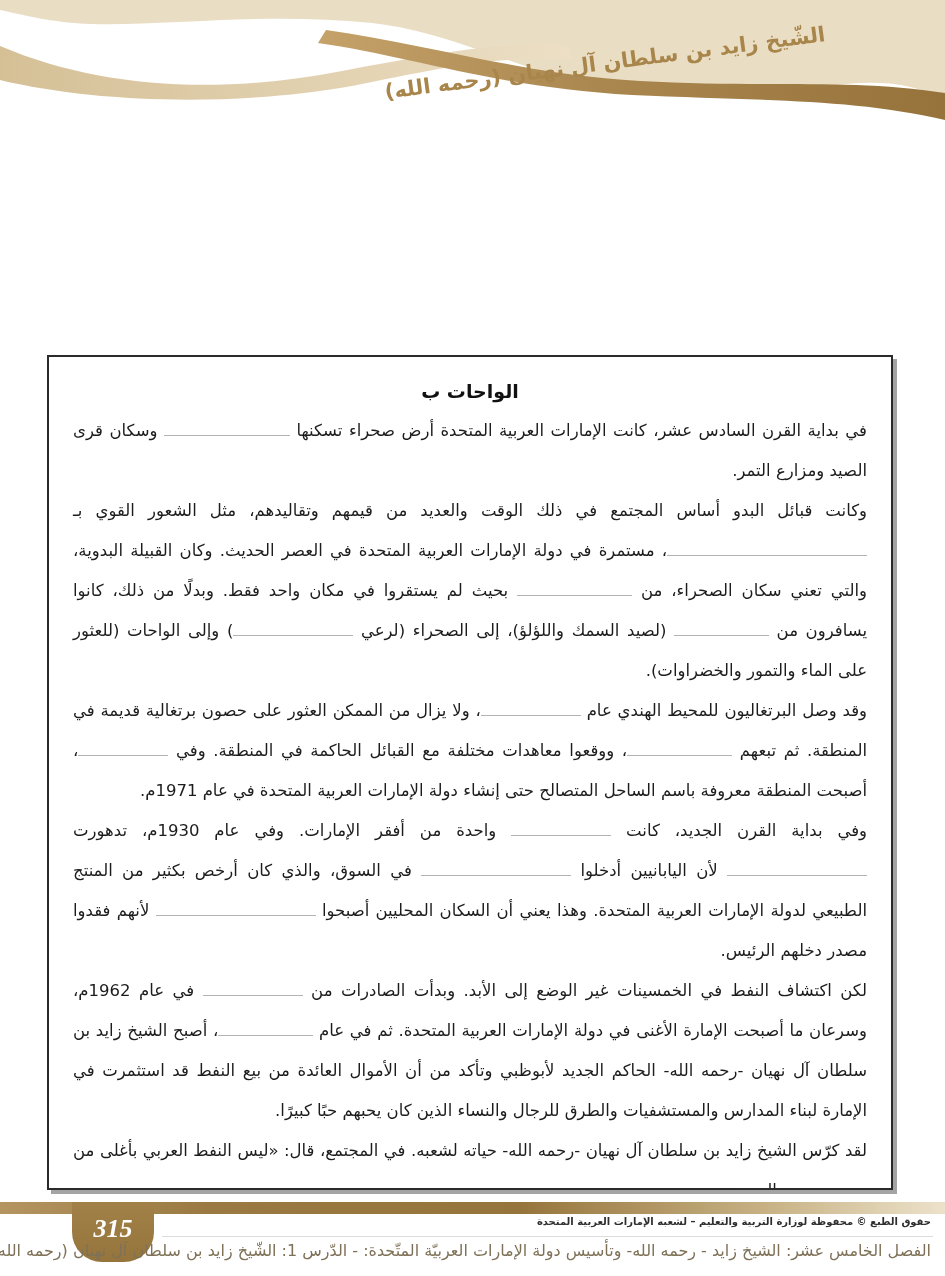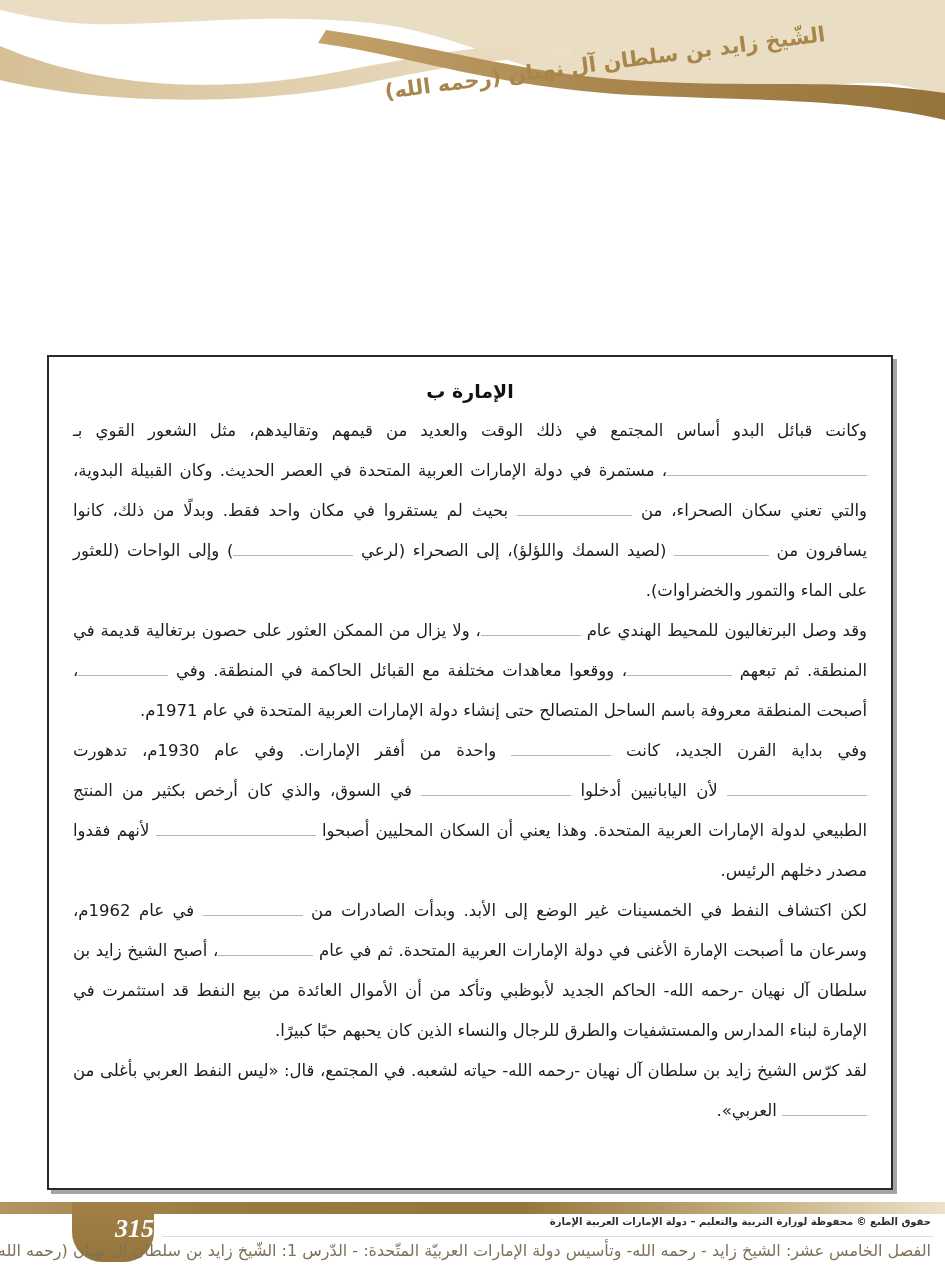--- a/index.html
+++ b/index.html
@@ -40,21 +40,21 @@
 
   
   .footer-bar{
     position:absolute;left:0;top:1202px;width:945px;height:12px;
     background:linear-gradient(90deg,#b49560 0%,#9a7a42 22%,#96753c 55%,#c9b487 82%,#ece2cb 100%);
   }
   .page-tab{
     position:absolute;left:72px;top:1202px;width:82px;height:60px;
     background:linear-gradient(180deg,#a18148 0%,#96753c 100%);
     border-radius:0 0 30px 30px;
-    display:flex;align-items:center;justify-content:flex-end;
+    display:flex;align-items:center;justify-content:center;
   }
   .page-tab span{
     font-family:"Liberation Serif","DejaVu Serif",serif;
     font-style:italic;font-weight:bold;font-size:26px;color:#ffffff;
     padding-bottom:6px;
   }
   .copyright{
     position:absolute;right:14px;top:1216px;
     direction:rtl;white-space:nowrap;
     font-size:10px;font-weight:bold;color:#2e2e2e;
@@ -105,33 +105,34 @@
         C428,44 520,74 640,81
         C762,88 852,78 945,93
         L945,120
         C850,98 760,101 632,95
         C500,88 410,56 318,43 Z"></path>
     </svg>
     <div class="header-title">الشّيخ زايد بن سلطان آل نهيان (رحمه الله)</div>
   </div>
 
   <div class="worksheet-box">
-    <div class="box-title">الإمارة ب</div>
+    <div class="box-title">الواحات ب</div>
     <div class="paragraphs">
+        <p class="para"><span>في بداية القرن السادس عشر، كانت الإمارات العربية المتحدة أرض صحراء تسكنها </span><span class="blank" style="width: 126px;"></span><span> وسكان قرى الصيد ومزارع التمر.</span></p>
         <p class="para"><span>وكانت قبائل البدو أساس المجتمع في ذلك الوقت والعديد من قيمهم وتقاليدهم، مثل الشعور القوي بـ </span><span class="blank" style="width: 200px;"></span><span>، مستمرة في دولة الإمارات العربية المتحدة في العصر الحديث. وكان القبيلة البدوية، والتي تعني سكان الصحراء، من </span><span class="blank" style="width: 115px;"></span><span> بحيث لم يستقروا في مكان واحد فقط. وبدلًا من ذلك، كانوا يسافرون من </span><span class="blank" style="width: 95px;"></span><span> (لصيد السمك واللؤلؤ)، إلى الصحراء (لرعي </span><span class="blank" style="width: 120px;"></span><span>) وإلى الواحات (للعثور على الماء والتمور والخضراوات).</span></p>
         <p class="para"><span>وقد وصل البرتغاليون للمحيط الهندي عام </span><span class="blank" style="width: 100px;"></span><span>، ولا يزال من الممكن العثور على حصون برتغالية قديمة في المنطقة. ثم تبعهم </span><span class="blank" style="width: 105px;"></span><span>، ووقعوا معاهدات مختلفة مع القبائل الحاكمة في المنطقة. وفي </span><span class="blank" style="width: 90px;"></span><span>، أصبحت المنطقة معروفة باسم الساحل المتصالح حتى إنشاء دولة الإمارات العربية المتحدة في عام 1971م.</span></p>
         <p class="para"><span>وفي بداية القرن الجديد، كانت </span><span class="blank" style="width: 100px;"></span><span> واحدة من أفقر الإمارات. وفي عام 1930م، تدهورت </span><span class="blank" style="width: 140px;"></span><span> لأن اليابانيين أدخلوا </span><span class="blank" style="width: 150px;"></span><span> في السوق، والذي كان أرخص بكثير من المنتج الطبيعي لدولة الإمارات العربية المتحدة. وهذا يعني أن السكان المحليين أصبحوا </span><span class="blank" style="width: 160px;"></span><span> لأنهم فقدوا مصدر دخلهم الرئيس.</span></p>
         <p class="para"><span>لكن اكتشاف النفط في الخمسينات غير الوضع إلى الأبد. وبدأت الصادرات من </span><span class="blank" style="width: 100px;"></span><span> في عام 1962م، وسرعان ما أصبحت الإمارة الأغنى في دولة الإمارات العربية المتحدة. ثم في عام </span><span class="blank" style="width: 95px;"></span><span>، أصبح الشيخ زايد بن سلطان آل نهيان -رحمه الله- الحاكم الجديد لأبوظبي وتأكد من أن الأموال العائدة من بيع النفط قد استثمرت في الإمارة لبناء المدارس والمستشفيات والطرق للرجال والنساء الذين كان يحبهم حبًا كبيرًا.</span></p>
         <p class="para"><span>لقد كرّس الشيخ زايد بن سلطان آل نهيان -رحمه الله- حياته لشعبه. في المجتمع، قال: «ليس النفط العربي بأغلى من </span><span class="blank" style="width: 85px;"></span><span> العربي».</span></p>
       </div>
   </div>
 
   <div>
     <div class="footer-bar"></div>
     <div class="page-tab">
       <span>315</span>
     </div>
-    <div class="copyright">حقوق الطبع © محفوظة لوزارة التربية والتعليم – دولة الإمارات العربية الإمارة</div>
+    <div class="copyright">حقوق الطبع © محفوظة لوزارة التربية والتعليم – لشعبه الإمارات العربية المتحدة</div>
     <div class="footer-divider"></div>
     <div class="lesson-line">الفصل الخامس عشر: الشيخ زايد - رحمه الله- وتأسيس دولة الإمارات العربيّة المتّحدة: - الدّرس 1: الشّيخ زايد بن سلطان آل نهيان (رحمه الله)</div>
   </div>
 
 </div>
 
 </body></html>

